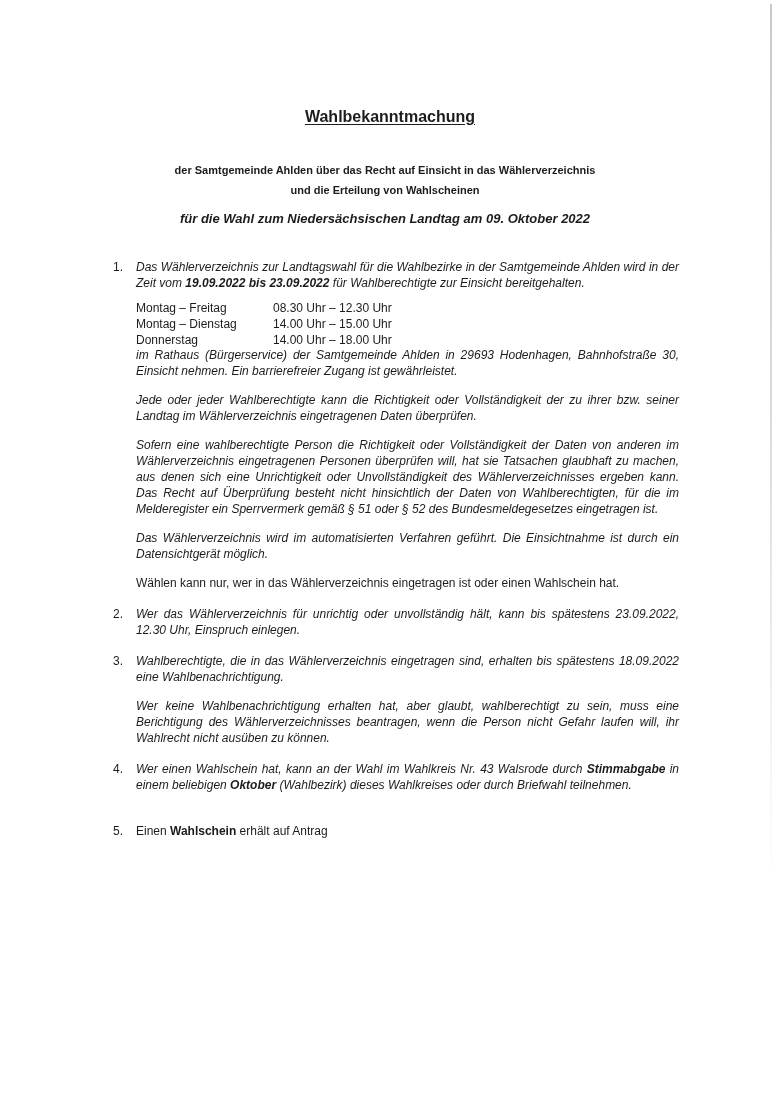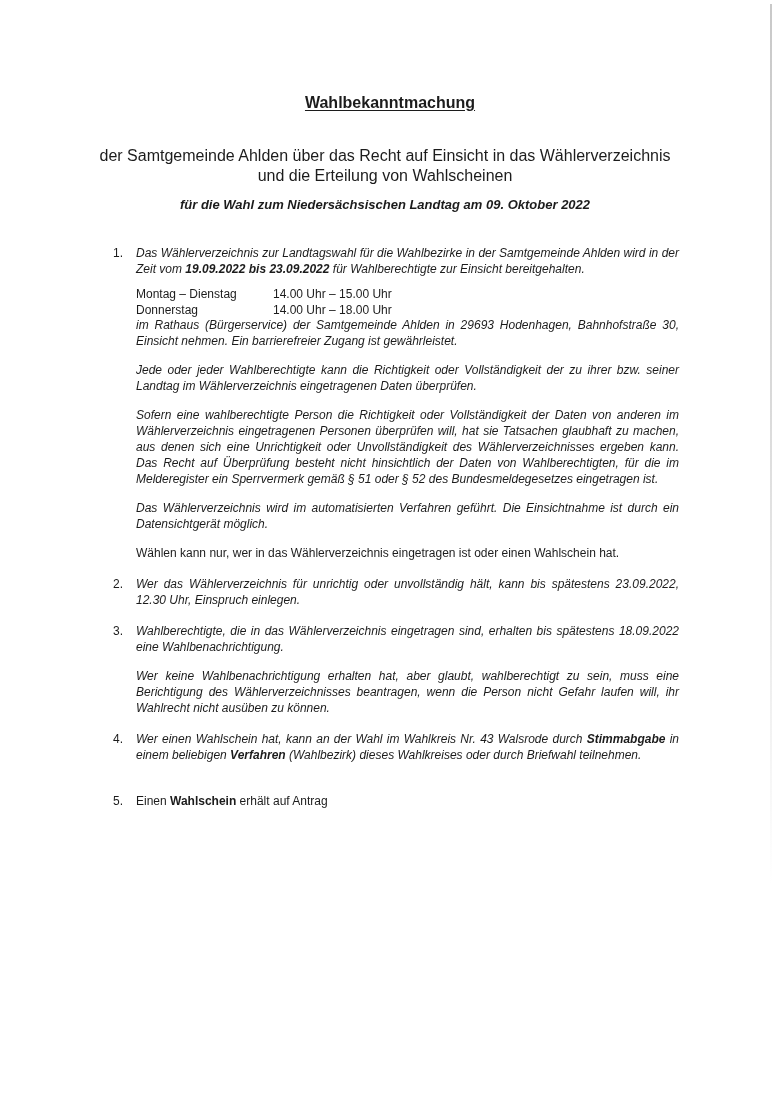--- a/index.html
+++ b/index.html
@@ -27,35 +27,35 @@
     height: 880px;
     background: linear-gradient(to bottom,
       rgba(195,195,195,0.9) 0%,
       rgba(205,205,205,0.75) 45%,
       rgba(215,215,215,0.45) 75%,
       rgba(225,225,225,0) 100%);
     pointer-events: none;
   }
 
   .doc-title {
-    margin: 0;
+    margin: 14px;
     padding-top: 93px;
     text-align: center;
     font-size: 16px;
     line-height: 19px;
     font-weight: bold;
     text-decoration: underline;
     text-underline-offset: 2px;
   }
   .heading-block {
     width: 590px;
     margin: 34px auto 0 90px;
     text-align: center;
-    font-weight: normal;
-    font-size: 16px;
+    font-weight: bold;
+    font-size: 11px;
     line-height: 20px;
   }
   .heading-block p { margin: 0; }
   .heading-election {
     width: 590px;
     margin: 10px auto 0 90px;
     text-align: center;
     font-weight: bold;
     font-size: 13px;
     line-height: 17px;
@@ -113,20 +113,24 @@
   <p class="heading-election">für die Wahl zum Niedersächsischen Landtag am 09. Oktober 2022</p>
 
   <div class="list">
 
     <div class="item">
       <div class="num">1.</div>
       <div class="body">
         <p class="just">Das Wählerverzeichnis zur Landtagswahl für die Wahlbezirke in der Samtgemeinde Ahlden wird in der Zeit vom <b>19.09.2022 bis 23.09.2022</b> für Wahlberechtigte zur Einsicht bereitgehalten.</p>
         <div class="schedule">
           <div class="srow">
+            <span class="day">Montag – Freitag</span>
+            <span class="time">08.30 Uhr – 12.30 Uhr</span>
+          </div>
+          <div class="srow">
             <span class="day">Montag – Dienstag</span>
             <span class="time">14.00 Uhr – 15.00 Uhr</span>
           </div>
           <div class="srow">
             <span class="day">Donnerstag</span>
             <span class="time">14.00 Uhr – 18.00 Uhr</span>
           </div>
         </div>
         <p class="just">im Rathaus (Bürgerservice) der Samtgemeinde Ahlden in 29693 Hodenhagen, Bahnhofstraße 30, Einsicht nehmen. Ein barrierefreier Zugang ist gewährleistet.</p>
         <p class="just">Jede oder jeder Wahlberechtigte kann die Richtigkeit oder Vollständigkeit der zu ihrer bzw. seiner Landtag im Wählerverzeichnis eingetragenen Daten überprüfen.</p>
@@ -147,21 +151,21 @@
       <div class="num">3.</div>
       <div class="body">
         <p class="just">Wahlberechtigte, die in das Wählerverzeichnis eingetragen sind, erhalten bis spätestens 18.09.2022 eine Wahlbenachrichtigung.</p>
         <p class="just">Wer keine Wahlbenachrichtigung erhalten hat, aber glaubt, wahlberechtigt zu sein, muss eine Berichtigung des Wählerverzeichnisses beantragen, wenn die Person nicht Gefahr laufen will, ihr Wahlrecht nicht ausüben zu können.</p>
       </div>
     </div>
 
     <div class="item">
       <div class="num">4.</div>
       <div class="body">
-        <p class="just">Wer einen Wahlschein hat, kann an der Wahl im Wahlkreis Nr. 43 Walsrode durch <b>Stimmabgabe</b> in einem beliebigen <b>Verfahren</b> (Wahlbezirk) dieses Wahlkreises oder durch Briefwahl teilnehmen.</p>
+        <p class="just">Wer einen Wahlschein hat, kann an der Wahl im Wahlkreis Nr. 43 Walsrode durch <b>Stimmabgabe</b> in einem beliebigen <b>Oktober</b> (Wahlbezirk) dieses Wahlkreises oder durch Briefwahl teilnehmen.</p>
       </div>
     </div>
 
     <div class="item gap-large">
       <div class="num">5.</div>
       <div class="body">
         <p>Einen <b>Wahlschein</b> erhält auf Antrag</p>
       </div>
     </div>
 

